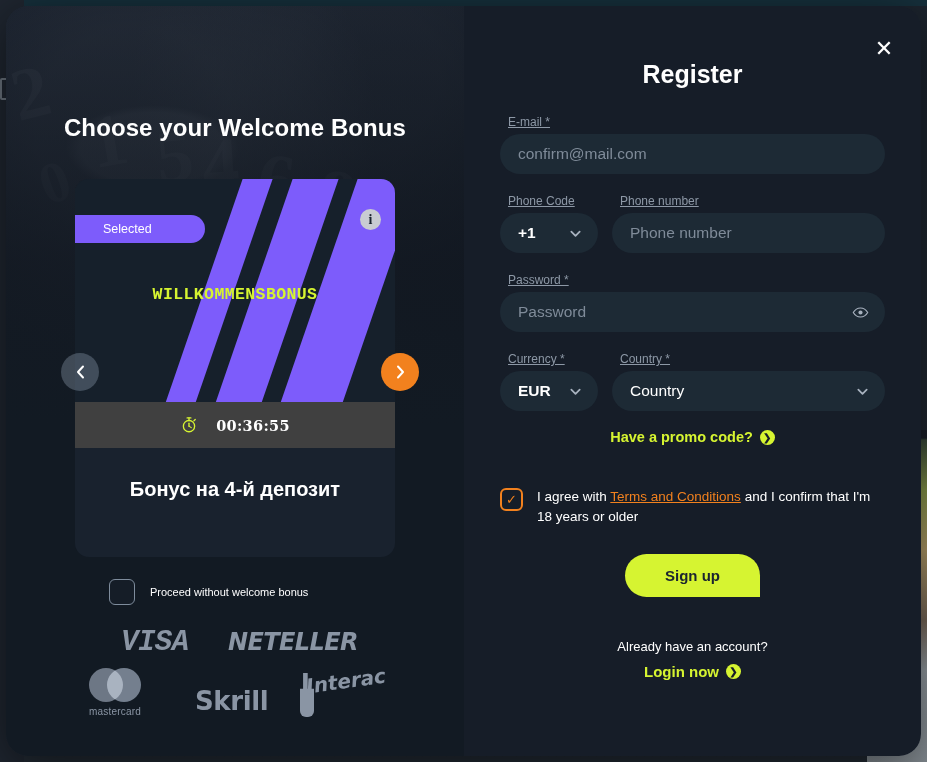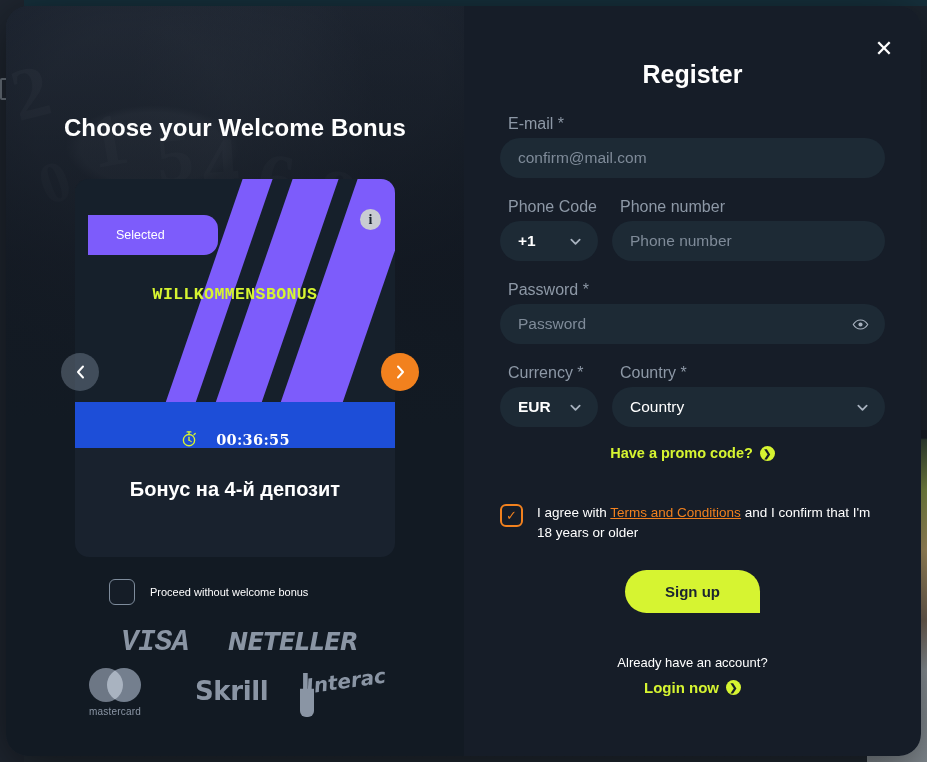--- a/index.html
+++ b/index.html
@@ -123,28 +123,27 @@
     position:absolute; top:-40px; height:310px; width:40px;
     background:#7d5cfb;
     transform: skewX(-19deg);
   }
   .bc-s1 { left: 128px; width: 30px; }
   .bc-s2 { left: 178px; width: 46px; }
   .bc-s3 { left: 243px; width: 62px; }
 
   .bc-badge {
     position:absolute; left:0; top: 36px;
-    height: 40px; min-width: 130px;
+    height: 28px; min-width: 130px;
     background:#7d5cfb;
     border-radius: 0 14px 14px 0;
     display:flex; align-items:center;
     padding: 0 22px 0 28px;
     color:#ffffff; font-size: 12.5px; font-weight:400;
     z-index: 4;
-    margin-left: 13px;
   }
   .bc-info {
     position:absolute; right: 14px; top: 30px;
     width: 21px; height: 21px; border-radius:50%;
     background:#c9ccd2;
     display:flex; align-items:center; justify-content:center;
     color:#1b2430; font-size: 14px; font-weight:700;
     font-family:"Liberation Serif", serif;
     z-index: 4;
   }
@@ -153,22 +152,22 @@
     text-align:center;
     color:#d6f431;
     font-size: 16.5px; font-weight: 800;
     letter-spacing: .4px;
     z-index: 3;
     font-family:Liberation Mono, monospace;
   }
 
   .bc-timer {
     height: 46px;
-    display:flex; align-items:flex-end; justify-content:center; gap:18px;
-    background:#1d4ed8;
+    display:flex; align-items:center; justify-content:center; gap:18px;
+    background:#404040;
   }
   .bc-timer .stopwatch { width:18px; height:18px; display:block; }
   .bc-timer .t-text {
     color:#ffffff; font-size:14.5px; font-weight:700;
     font-family:"DejaVu Serif", serif;
     letter-spacing:.3px;
   }
 
   .bc-name {
     margin-top: 30px;
@@ -211,21 +210,21 @@
     font-size: 29px; font-weight: 800; font-style: italic;
     letter-spacing: -.5px;
   }
   .pm-neteller {
     left: 222px; top: 14px;
     font-family:"DejaVu Sans", sans-serif;
     font-size: 24px; font-weight: 800; font-style: italic;
     letter-spacing: -.6px;
   }
   .pm-skrill {
-    left: 189px; top: 62px;
+    left: 189px; top: 72px;
     font-family:"DejaVu Sans", sans-serif;
     font-size: 26px; font-weight: 700;
     letter-spacing: -.4px;
   }
   .pm-mc { left: 76px; top: 54px; width: 66px; text-align:center; }
   .pm-mc .mc-circles { position:relative; height: 34px; }
   .pm-mc .mc-c { position:absolute; top:0; width: 34px; height: 34px; border-radius:50%; }
   .pm-mc .mc-l { left: 7px;  background:#6d7785; }
   .pm-mc .mc-r { left: 25px; background:#7b8492; mix-blend-mode: screen; opacity:.85; }
   .pm-mc .mc-text { margin-top: 4px; font-size: 10px; color:#8a95a4; letter-spacing:.2px; }
@@ -256,22 +255,23 @@
     display:flex; align-items:center; justify-content:center;
     color:#ffffff; font-size: 22px; font-weight: 400; line-height:1;
   }
   .form-title {
     text-align:center;
     color:#ffffff; font-size: 25px; font-weight:700;
     padding-top: 54px;
   }
 
   .fld-label {
-    color:#8d98a6; font-size: 16px;
+    color:#8d98a6; font-size: 12px;
     margin: 0 0 5px 8px;
+    text-decoration: underline;
   }
 
   .input-pill {
     position:relative;
     height: 40px;
     background:#1d2a35;
     border-radius: 20px;
     display:flex; align-items:center;
     padding: 0 18px;
   }

